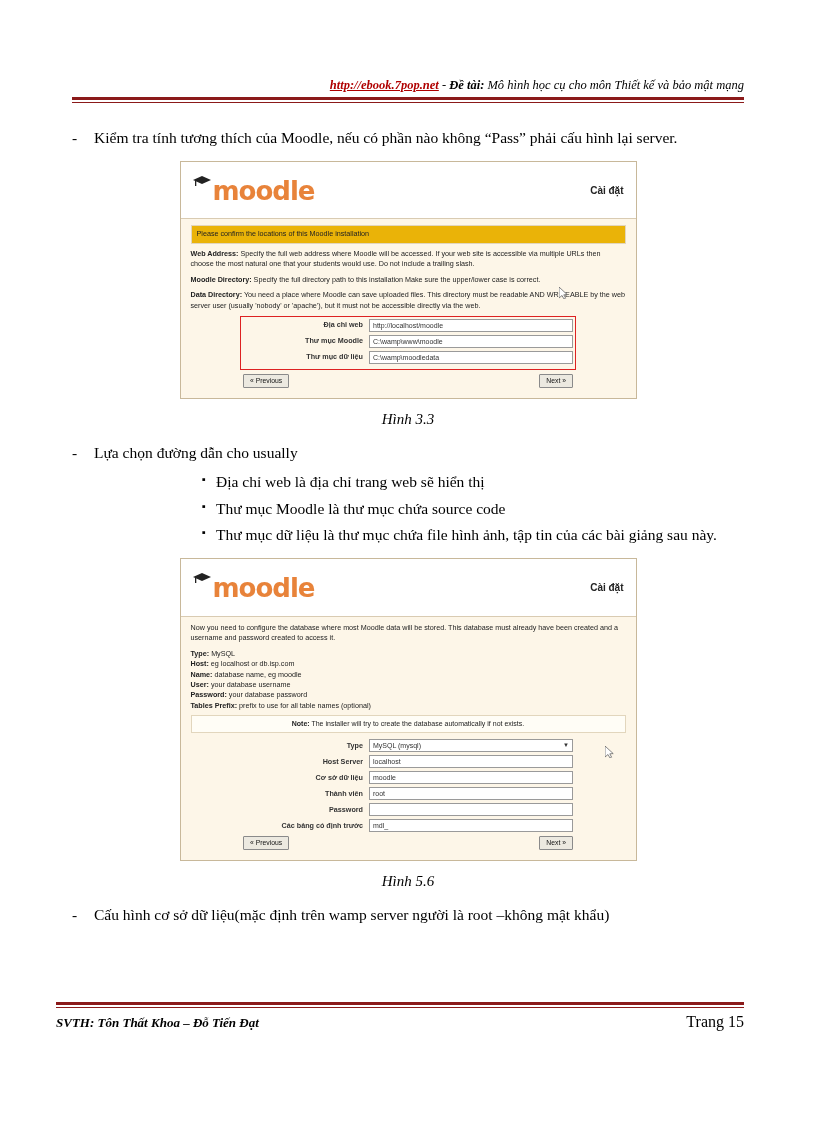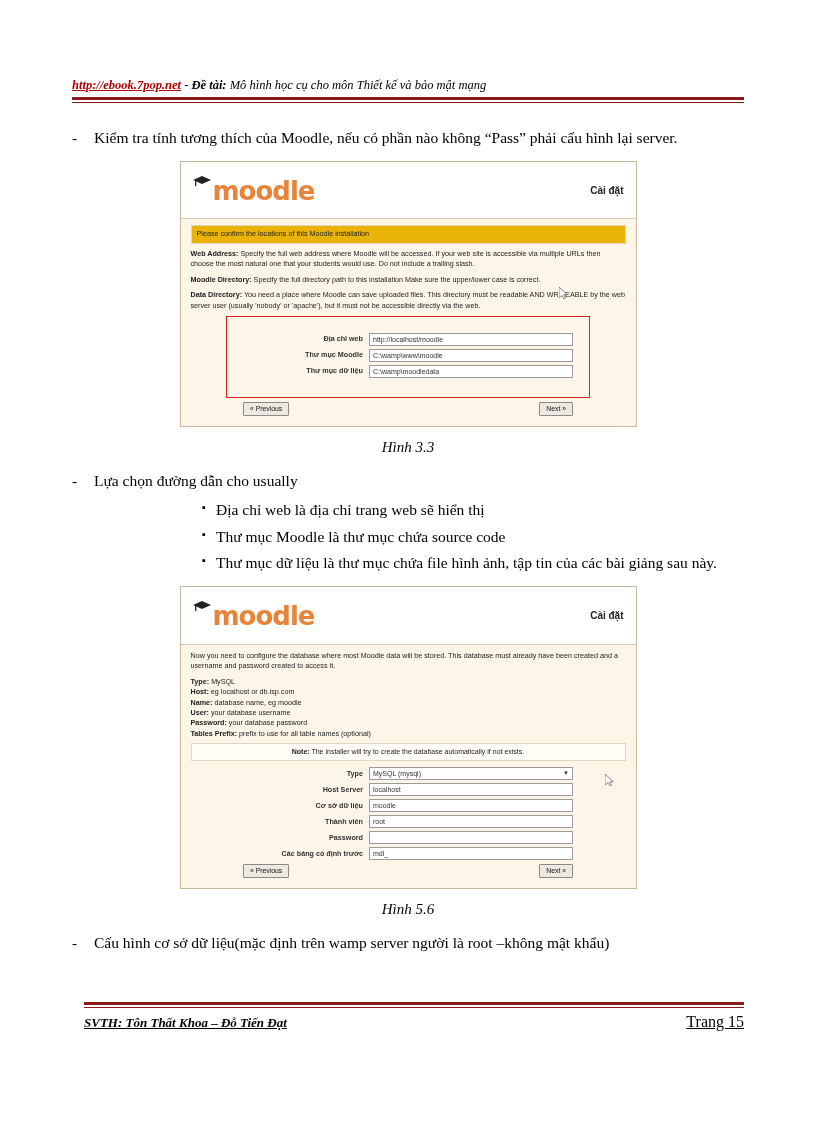--- a/index.html
+++ b/index.html
@@ -18,20 +18,21 @@
   .page {
     position: relative;
     width: 816px;
     height: 1123px;
     box-sizing: border-box;
     padding: 0 72px;
   }
   
   .header {
     padding-top: 78px;
+    text-align: right;
     font-size: 12.5px;
     font-style: italic;
     white-space: nowrap;
   }
   .header .url {
     color: #b00000;
     font-weight: bold;
     font-style: italic;
     text-decoration: underline;
     font-family: "Liberation Serif", serif;
@@ -197,21 +198,21 @@
     display: flex;
     align-items: center;
     justify-content: space-between;
   }
   .frow .fselect .arrow {
     font-size: 6px;
     color: #333;
   }
   .redbox {
     border: 1.5px solid #d22;
-    padding: 16px;
+    padding: 2px;
   }
   .btnrow {
     display: flex;
     justify-content: space-between;
     width: 330px;
     margin: 4px auto 6px auto;
   }
   .btn {
     border: 1px solid #8a8a8a;
     background: #ece9e0;
@@ -222,24 +223,23 @@
   }
   .cursor {
     position: absolute;
     width: 9px;
     height: 12px;
   }
   .shot-wrap { position: relative; }
   
   .footer {
     position: absolute;
-    left: 84px;
+    left: 56px;
     right: 72px;
     bottom: 92px;
-    text-decoration: underline;
   }
   .footer-rule {
     border-top: 3px solid #8b1a1a;
     border-bottom: 1px solid #8b1a1a;
     height: 2px;
     margin-bottom: 5px;
   }
   .footer-row {
     display: flex;
     justify-content: space-between;

